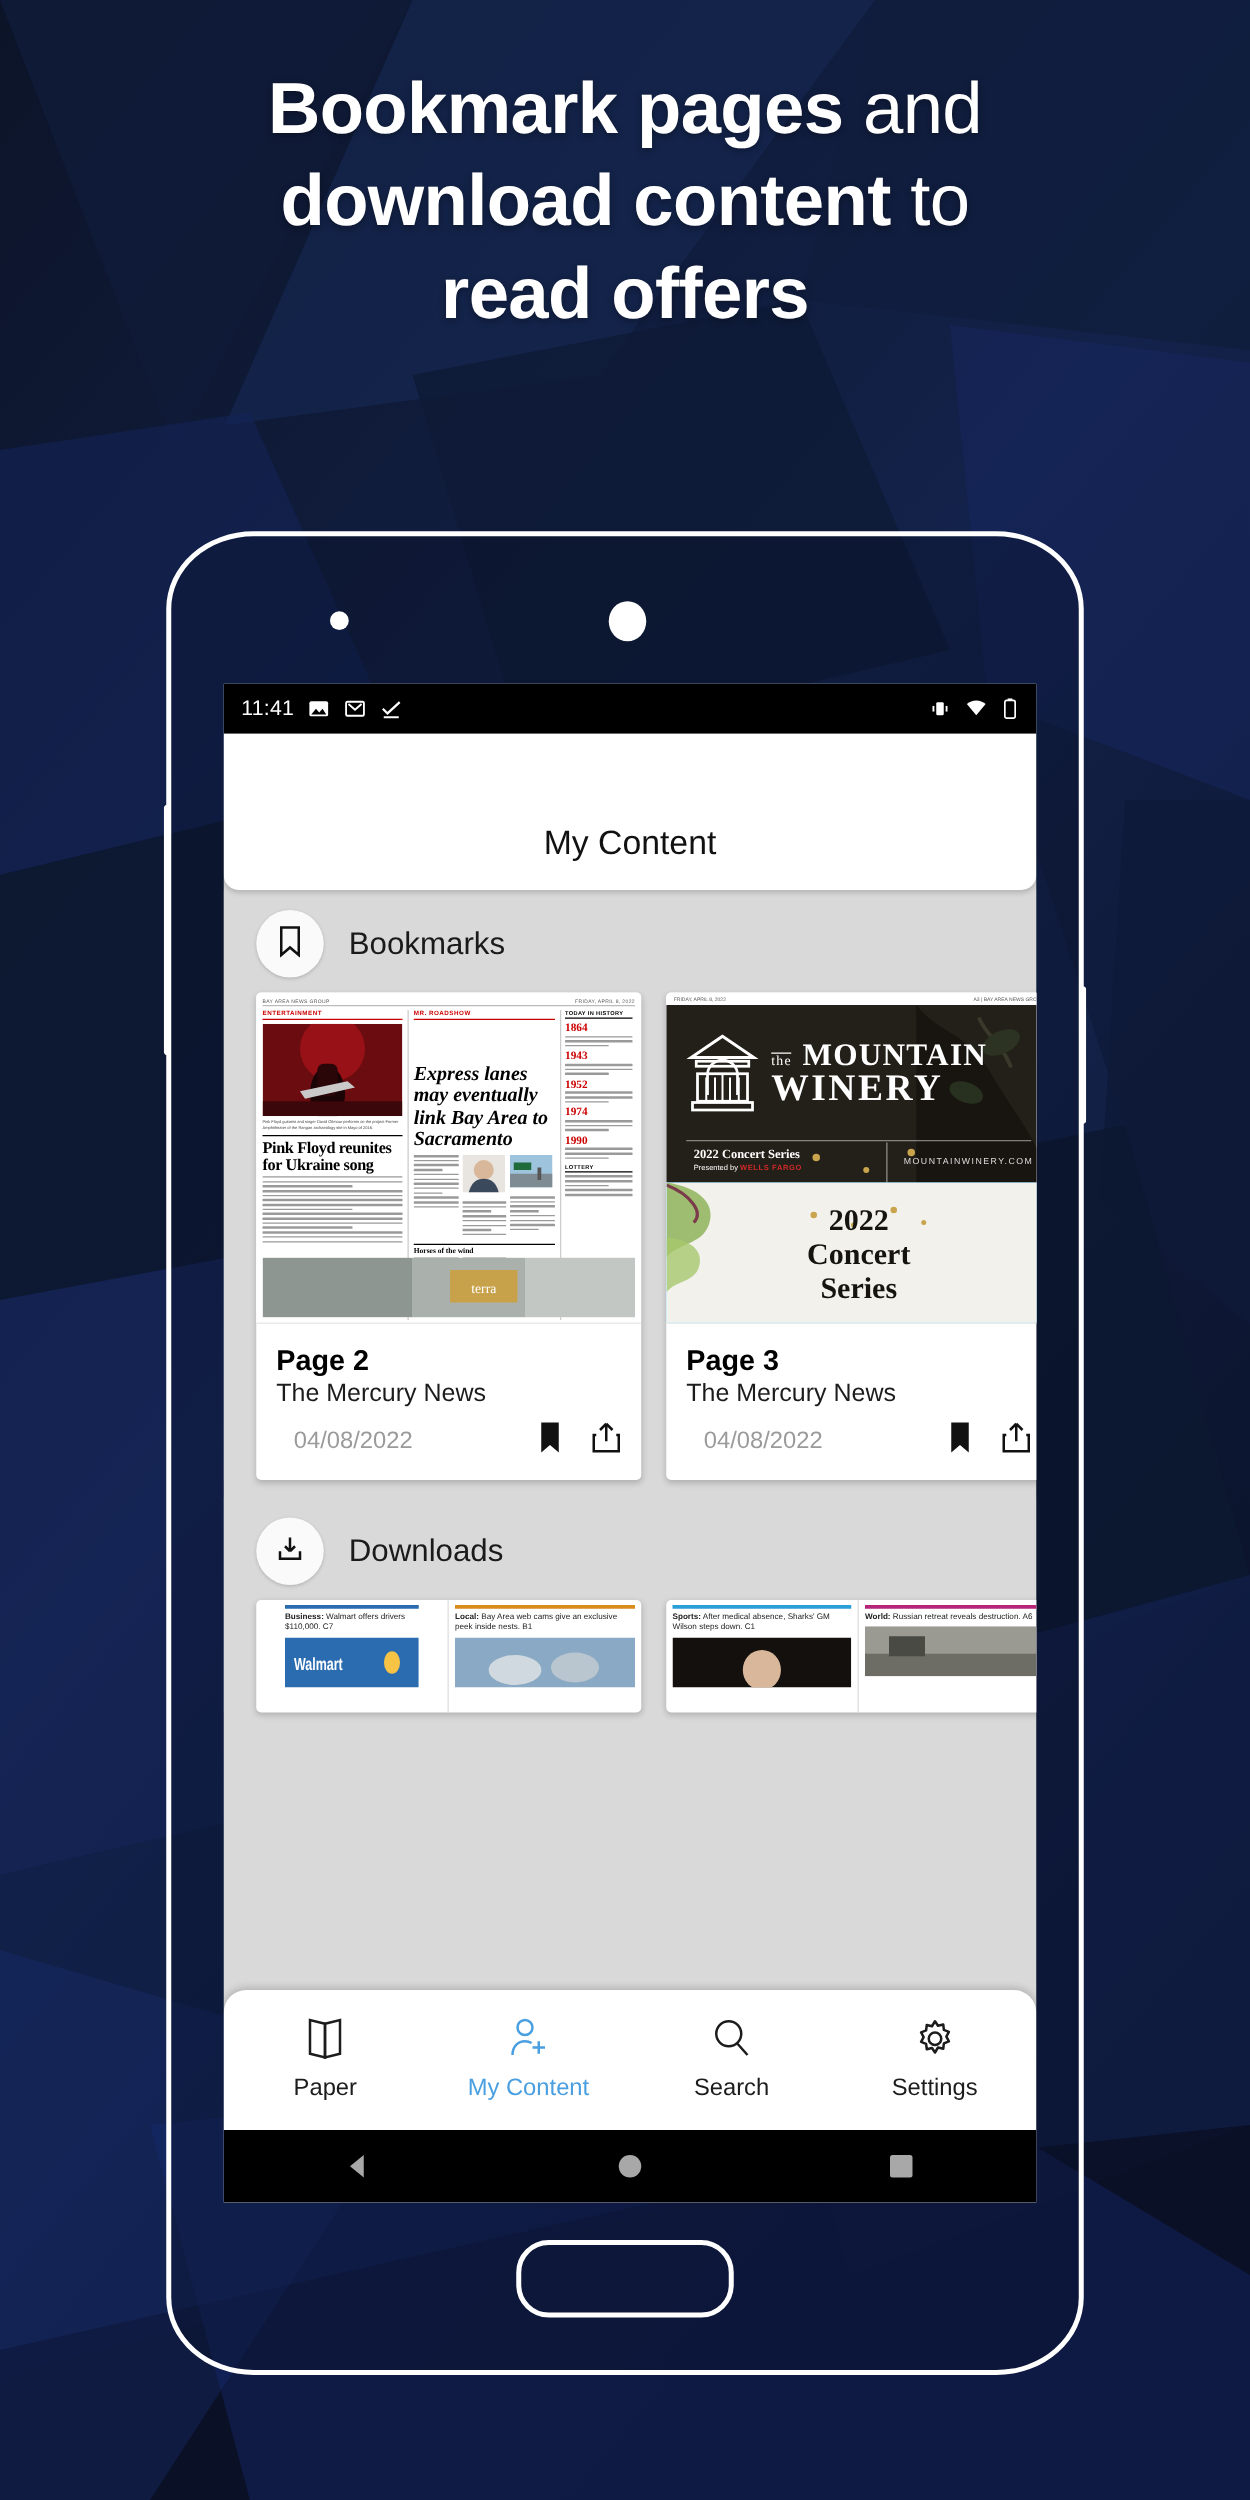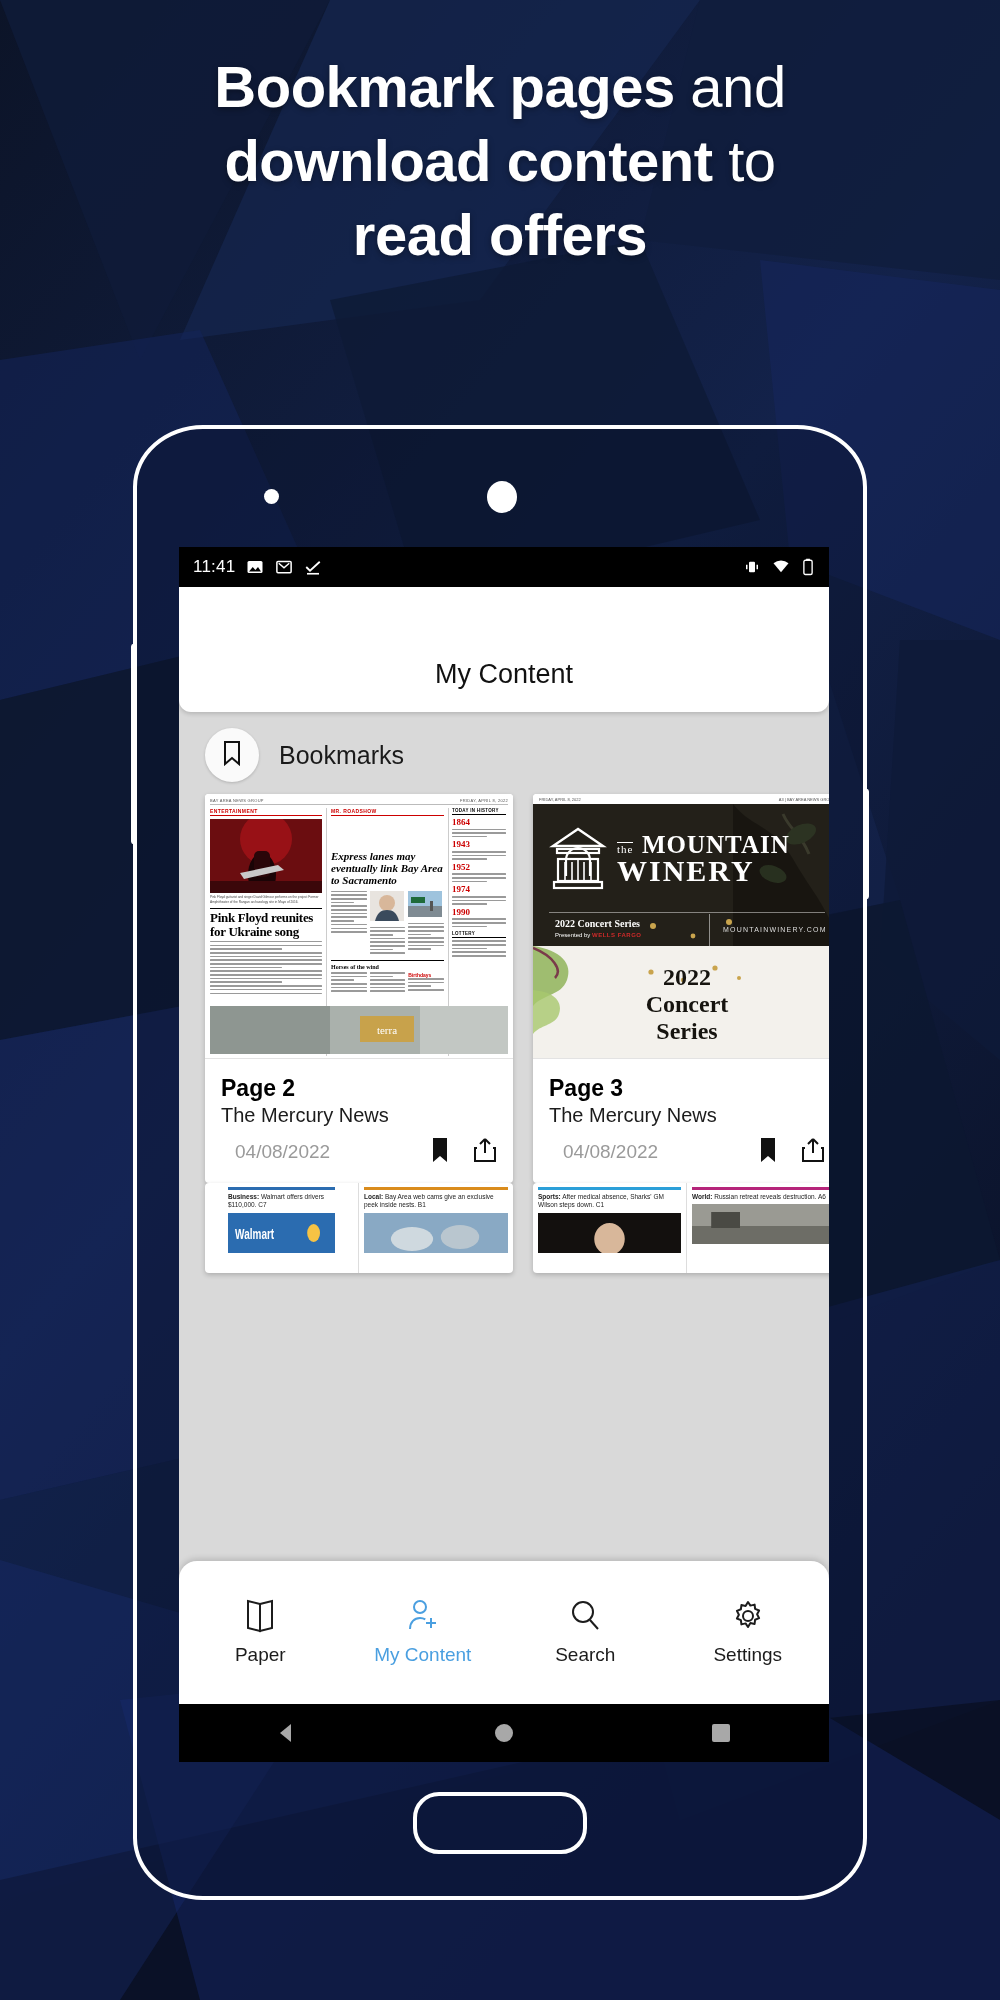--- a/index.html
+++ b/index.html
@@ -119,21 +119,21 @@
   
   .dl-row { display: flex; gap: 20px; padding: 0 26px; background: #d9d9d9; }
   .dl-card {
     width: 308px; flex: 0 0 auto; background: #fff; border-radius: 4px;
     box-shadow: 0 2px 5px rgba(0,0,0,.2); overflow: hidden; height: 90px;
   }
 
   
   .bottomnav {
     position: absolute; left: 0; right: 0; bottom: 58px;
-    height: 143px; background: #ffffff;
+    height: 112px; background: #ffffff;
     border-top-left-radius: 18px; border-top-right-radius: 18px;
     display: flex; align-items: center;
     box-shadow: 0 -2px 6px rgba(0,0,0,.16);
     z-index: 6;
   }
   .navitem {
     flex: 1; display: flex; flex-direction: column;
     align-items: center; justify-content: center; gap: 7px;
     color: #1c1c1c;
   }
@@ -158,21 +158,21 @@
   .np-c1 { width: 112px; }
   .np-c2 { width: 118px; border-left: .6px solid #ccc; padding-left: 4px; }
   .np-c3 { width: 58px; border-left: .6px solid #ccc; padding-left: 3px; }
   .kicker { font-size: 5px; font-weight: 700; color: #c00; letter-spacing: .4px;
             border-bottom: .8px solid #c00; padding-bottom: 1px; margin-bottom: 3px; }
   .np-photo { height: 74px; width: 100%; position: relative; overflow: hidden; }
   .np-cap { font-size: 3.2px; color: #444; line-height: 1.5; margin: 2px 0 3px; }
   .np-head { font-size: 13px; font-weight: 700; line-height: 1.02; color: #000;
              font-family: "Liberation Serif", serif; letter-spacing: -.3px; }
   .np-serif-head { font-family: "Liberation Serif", serif; font-style: italic;
-                   font-size: 11px; line-height: 1.08; color: #000; font-weight: 700; margin-top: 35px; }
+                   font-size: 16px; line-height: 1.08; color: #000; font-weight: 700; margin-top: 35px; }
   .np-rule { height: .8px; background: #000; margin: 3px 0; }
   .txtline { height: 1.6px; background: #9a9a9a; margin-bottom: 2.1px; border-radius: .5px; }
   .txtline.s { width: 64%; }
   .hist-year { font-size: 9px; font-weight: 700; color: #c00;
                font-family: "Liberation Serif", serif; line-height: 1; margin: 3px 0 1.5px; }
   .hist-hdr { font-size: 4.5px; font-weight: 700; color: #000; letter-spacing: .3px;
               border-bottom: .8px solid #000; padding-bottom: 1px; margin-bottom: 2px; }
   .np-ad { position: absolute; left: 5px; right: 5px; bottom: 4px; height: 48px;
            overflow: hidden; }
 
@@ -582,20 +582,31 @@
               <svg width="24" height="26" viewBox="0 0 24 26">
                   <path d="M12 2l5 5M12 2L7 7M12 2v14" fill="none" stroke="#111" stroke-width="2"></path>
                   <path d="M4 11H2v13h20V11h-2" fill="none" stroke="#111" stroke-width="2"></path>
                 </svg>
             </span>
           </div>
         </div>
       </div>
     </div>
 
+    <div class="section" style="margin-top:14px">
+      <div class="section-circle">
+        <span>
+          <svg width="24" height="24" viewBox="0 0 24 24">
+              <path d="M12 3v11m0 0l-4-4m4 4l4-4" fill="none" stroke="#111" stroke-width="2"></path>
+              <path d="M4 14v6h16v-6" fill="none" stroke="#111" stroke-width="2"></path>
+            </svg>
+        </span>
+      </div>
+      <div class="section-title">Downloads</div>
+    </div>
 
     <div class="dl-row">
       <div class="dl-card">
         <div style="display:flex; height:100%;">
           <div style="width:50%; border-right:1px solid #ddd; padding:4px 23px;">
             <div style="height:2.5px;background:#2b6cb0;margin-bottom:3px;"></div>
             <div style="font-size:6.5px;line-height:1.35;color:#222;">
               <b>Business:</b>
               <span>Walmart offers drivers $110,000. C7</span>
             </div>

